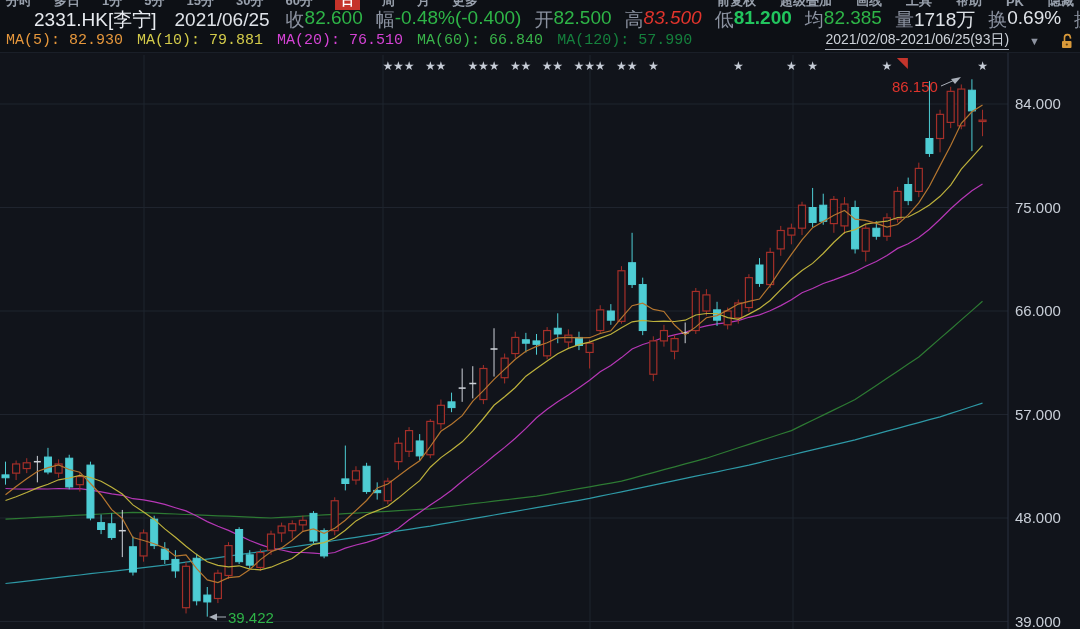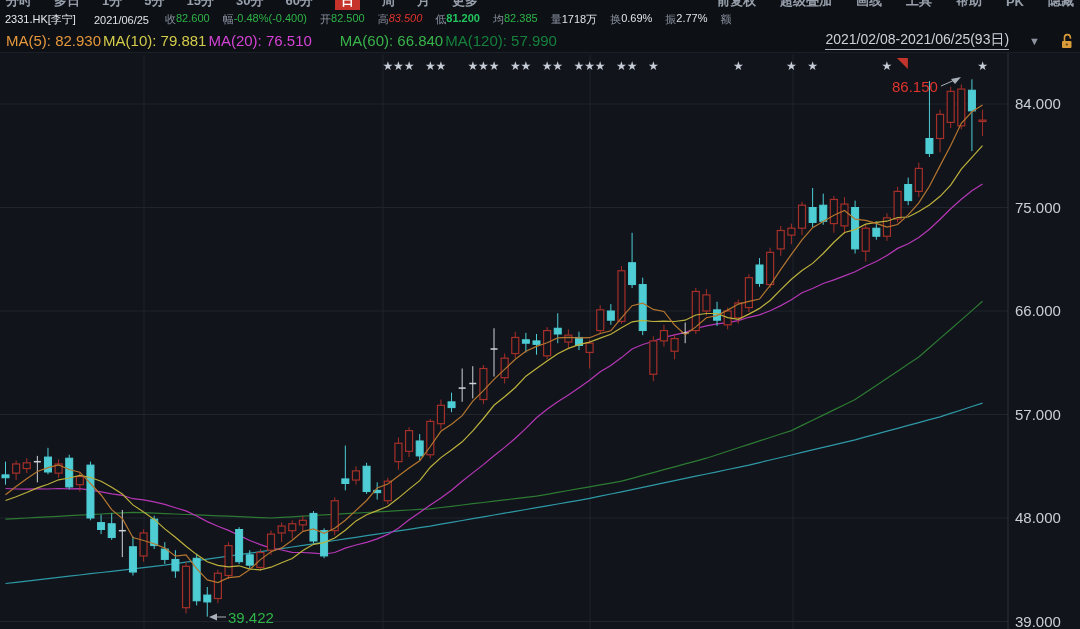--- a/index.html
+++ b/index.html
@@ -8,30 +8,30 @@
        -webkit-font-smoothing:antialiased;color:#dfe3e8;}
   
   #toolbar{height:10px;overflow:hidden;background:#0d1015;position:relative;font-weight:bold;}
   #toolbar .inner{display:flex;justify-content:space-between;align-items:center;
       height:18px;margin-top:-8px;padding:0 6px;font-size:13px;color:#98a0ac;white-space:nowrap;}
   #tabs-left{display:flex;gap:22px;align-items:center;}
   #tabs-right{display:flex;gap:24px;align-items:center;}
   .tab{cursor:pointer;}
   .tab.active{background:#c5332a;color:#fff;padding:1px 6px;}
   
-  #quotebar{height:19px;display:flex;align-items:center;padding:0 5px;
-      font-size:11px;white-space:nowrap;background:#0d1015;}
+  #quotebar{height:19px;display:flex;align-items:center;padding:0 21px;
+      font-size:19px;white-space:nowrap;background:#0d1015;margin-left:13px;}
   #quotebar .sym{color:#e8ebf0;margin-right:18px;}
   #quotebar .date{color:#dfe3e8;margin-right:16px;}
   .qfield{display:inline-flex;margin-right:13px;}
   .qfield .ql{color:#8b92a0;}
   
   #mabar{height:23px;display:flex;align-items:center;justify-content:space-between;
       padding:0 6px;font-size:15px;background:#0d1015;white-space:nowrap;}
-  #ma-items{display:flex;gap:2px;}
+  #ma-items{display:flex;gap:14px;font-family:Liberation Mono, monospace;}
   #ma-right{display:flex;align-items:center;gap:20px;font-size:14px;color:#ccd1d8;}
   #date-range{border-bottom:1px solid #aab0ba;cursor:pointer;}
   #range-caret{color:#8d93a0;font-size:11px;cursor:pointer;}
   
   #chart-wrap{position:absolute;left:0;top:52px;width:1080px;height:577px;
       background:#11141b;border-top:1px solid #1a1f28;}
   svg text{font-family:"Liberation Sans","DejaVu Sans",sans-serif;}
 </style>
 </head>
 <body>
@@ -97,21 +97,21 @@
         <span class="ql">额</span>
         <span style="color: rgb(223, 227, 232);"></span>
       </span></span>
 </div>
 
 <div id="mabar">
   <div id="ma-items">
       <span style="color: rgb(230, 151, 60);">MA(5): 82.930</span>
       <span style="color: rgb(211, 203, 74);">MA(10): 79.881</span>
       <span style="color: rgb(213, 67, 213);">MA(20): 76.510</span>
-      <span style="color: rgb(57, 180, 74); margin-left: 26px;">MA(60): 66.840</span>
+      <span style="color: rgb(57, 180, 74);">MA(60): 66.840</span>
       <span style="color: #15803d;">MA(120): 57.990</span>
     </div>
   <div id="ma-right">
     <span id="date-range">2021/02/08-2021/06/25(93日)</span>
     <span id="range-caret">▼</span>
     <svg width="14" height="16" viewBox="0 0 14 16" style="cursor:pointer">
       <path d="M4.5 8 V4.8 A2.9 2.9 0 0 1 10.3 4.3 L10.6 5.6" fill="none" stroke="#d99a3a" stroke-width="1.6"></path>
       <rect x="2" y="8" width="9.5" height="7" rx="1" fill="#d99a3a"></rect>
       <circle cx="6.8" cy="11.5" r="1.1" fill="#5a3c10"></circle>
     </svg>

